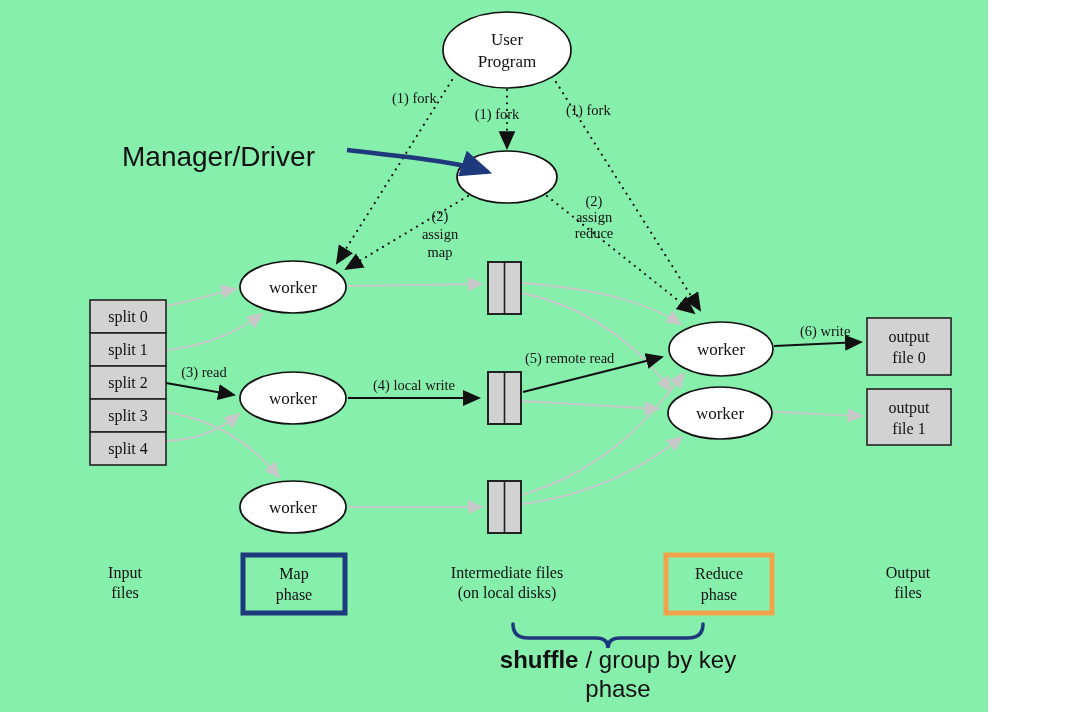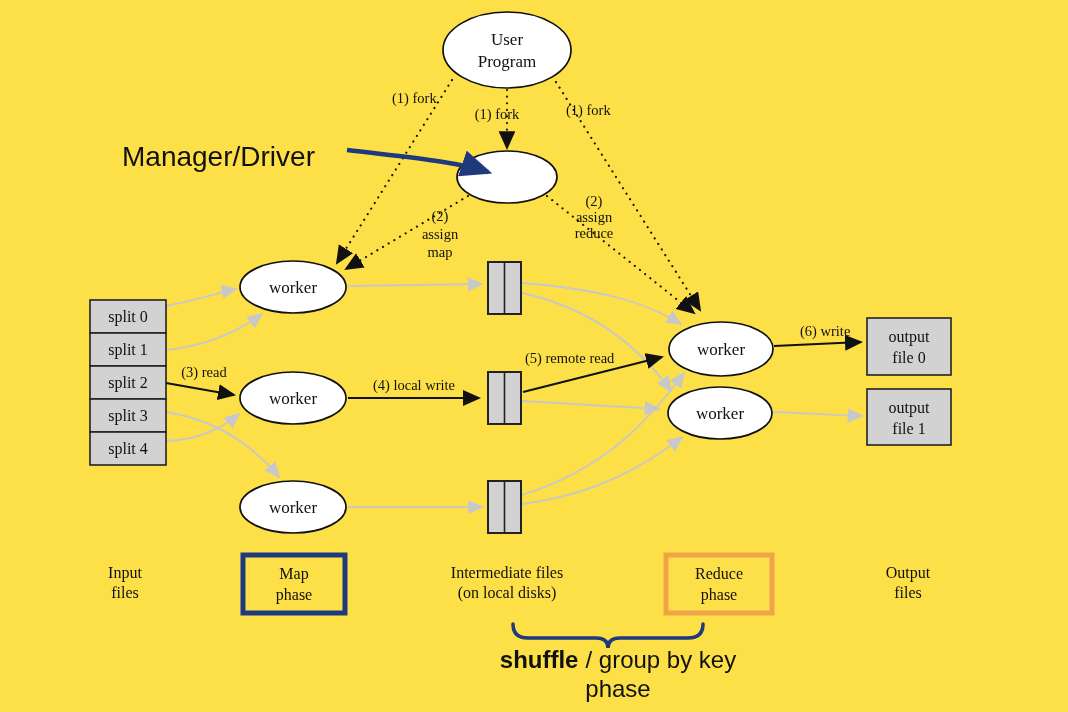--- a/index.html
+++ b/index.html
@@ -1,16 +1,16 @@
 <!DOCTYPE html>
 <html><head>
 <meta charset="utf-8">
 <style>
   html,body{margin:0;padding:0;background:#ffffff;}
-  .stage{position:relative;width:1068px;height:712px;background:#fde047;overflow:hidden;}
+  .stage{position:relative;width:988px;height:712px;background:#86efac;overflow:hidden;}
   svg{display:block;}
   text{font-family:"Liberation Serif","DejaVu Serif",serif;fill:#111;}
   .sans{font-family:"Liberation Sans","DejaVu Sans",sans-serif;}
   .node{fill:#ffffff;stroke:#111;stroke-width:1.7;}
   .graybox{fill:#d2d2d2;stroke:#222;stroke-width:1.6;}
   .ifile{fill:#d2d2d2;stroke:#222;stroke-width:2;}
   .grayedge{fill:none;stroke:#c8c8c8;stroke-width:1.8;}
   .blackedge{fill:none;stroke:#111;stroke-width:2;}
   .dotted{fill:none;stroke:#111;stroke-width:2.1;stroke-dasharray:0.1 6.5;stroke-linecap:round;}
   .lbl{font-size:14.5px;}

